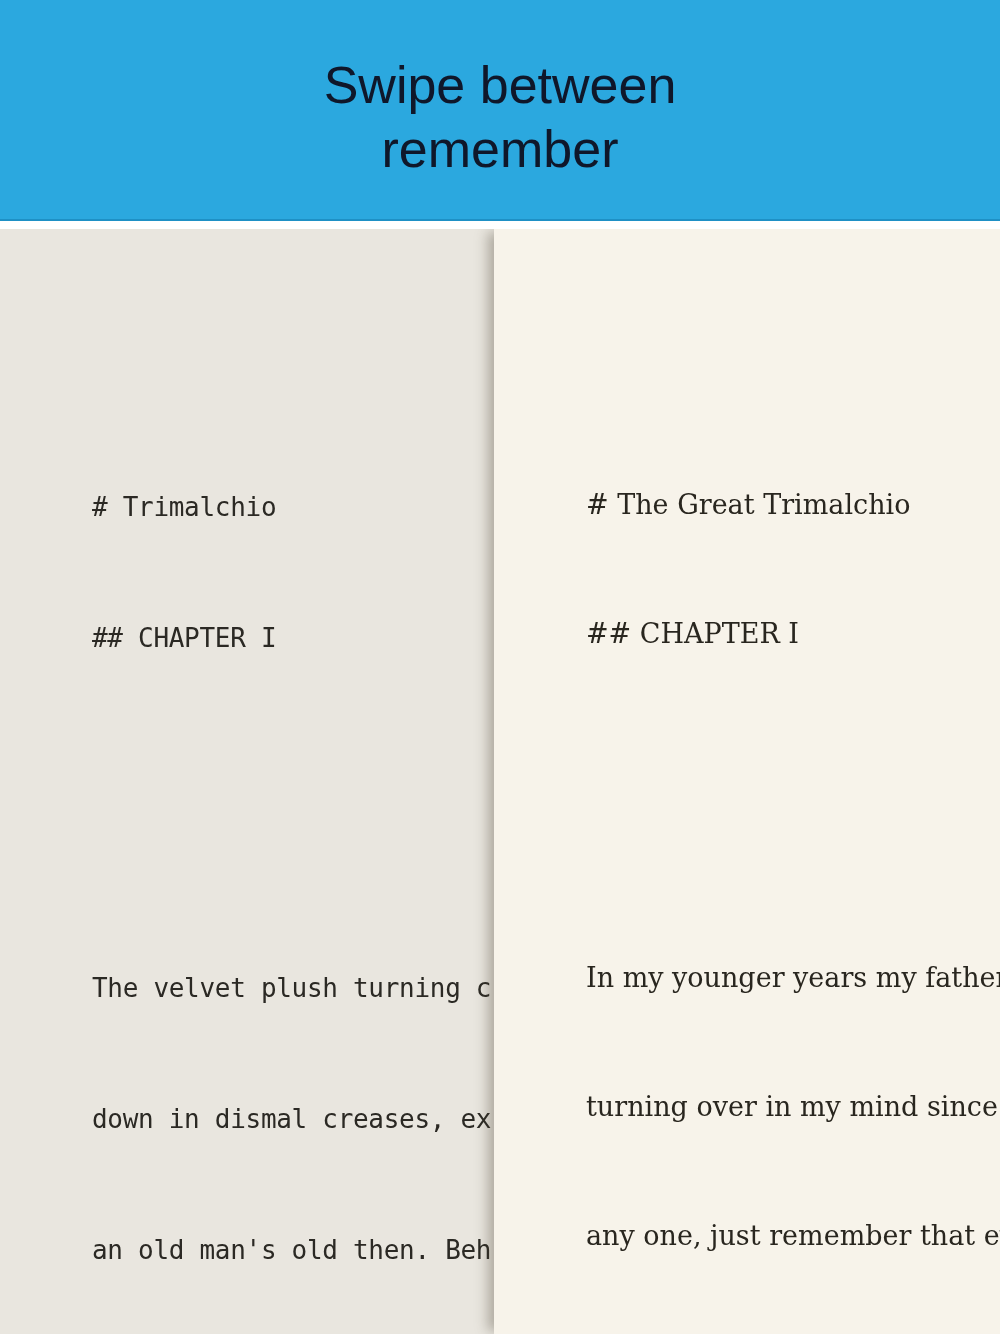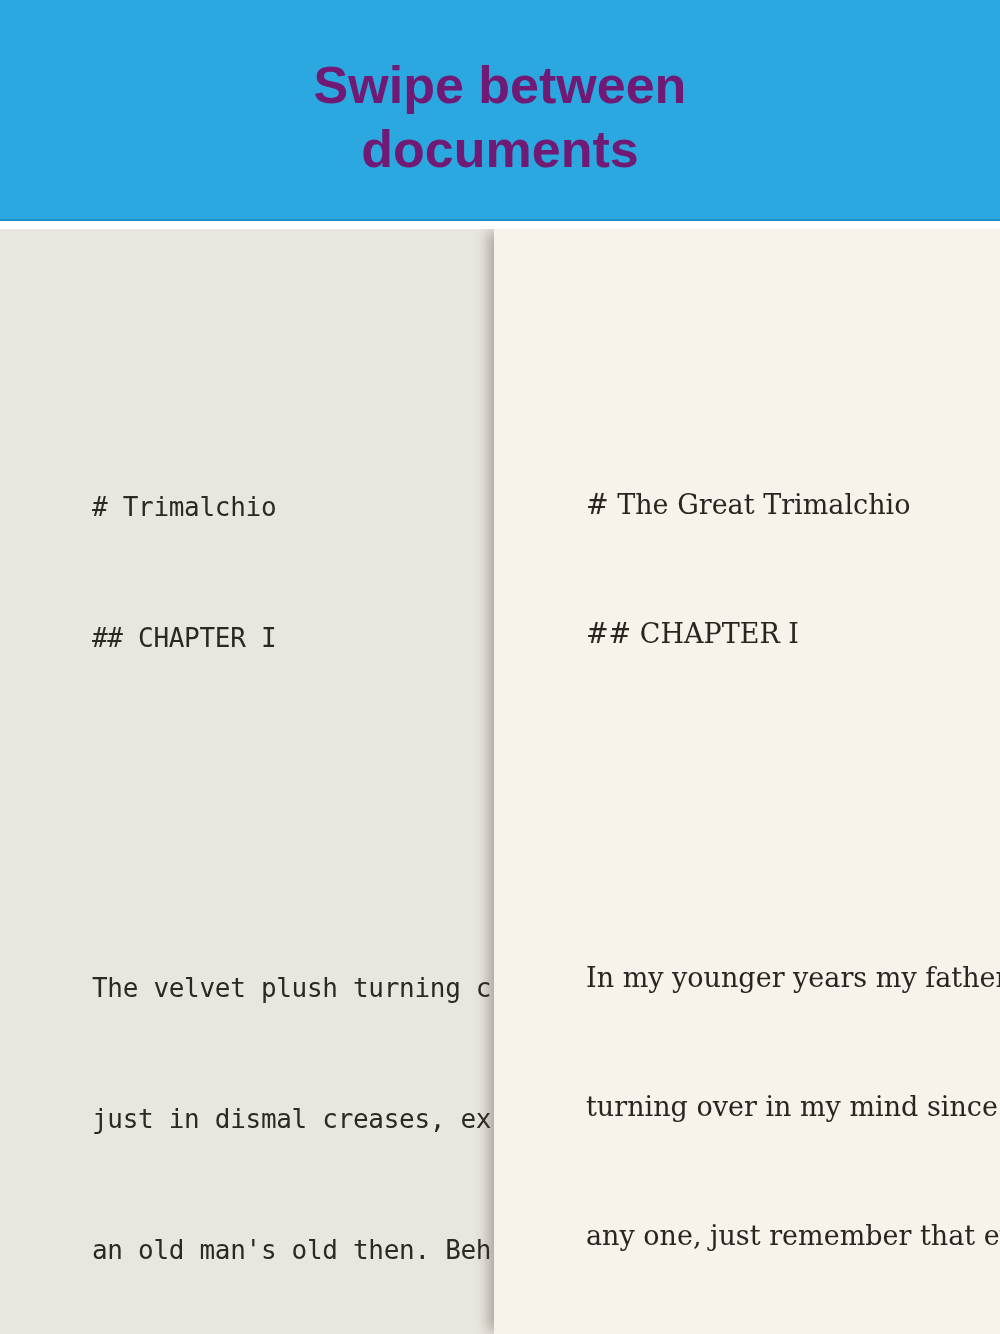--- a/index.html
+++ b/index.html
@@ -24,22 +24,22 @@
     box-sizing: border-box;
     background: #2BA8DF;
     border-bottom: 2px solid #1E90C5;
     display: flex;
     flex-direction: column;
     justify-content: center;
     align-items: center;
     padding-top: 14px;
   }
   .header-title-line {
-    color: #701a75;
-    font-weight: bold;
+    color: #0f172a;
+    font-weight: normal;
     font-size: 52px;
     line-height: 64px;
     letter-spacing: 0;
     text-align: center;
   }
   
   .gap-strip {
     position: absolute;
     top: 223px; left: 0;
     width: 1000px;
@@ -93,36 +93,36 @@
   .doc-serif .para { margin: 0 0 43px 0; }
   .line { white-space: pre; }
 </style>
 </head>
 <body>
 
 <div id="app">
 
   <div class="header">
     <div class="header-title-line">Swipe between</div>
-    <div class="header-title-line">documents</div>
+    <div class="header-title-line">remember</div>
   </div>
 
   <div class="gap-strip"></div>
 
   <div class="stage">
 
     <div class="page page-left">
       <div class="doc doc-mono">
         <div class="para">
           <div class="line"># Trimalchio</div>
           <div class="line">## CHAPTER I</div>
         </div>
         <div class="para">
           <div class="line">The velvet plush turning c</div>
-          <div class="line">just in dismal creases, ex</div>
+          <div class="line">down in dismal creases, ex</div>
           <div class="line">an old man's old then. Beh</div>
           
           
           
           
         </div>
         
         
         
       </div>

